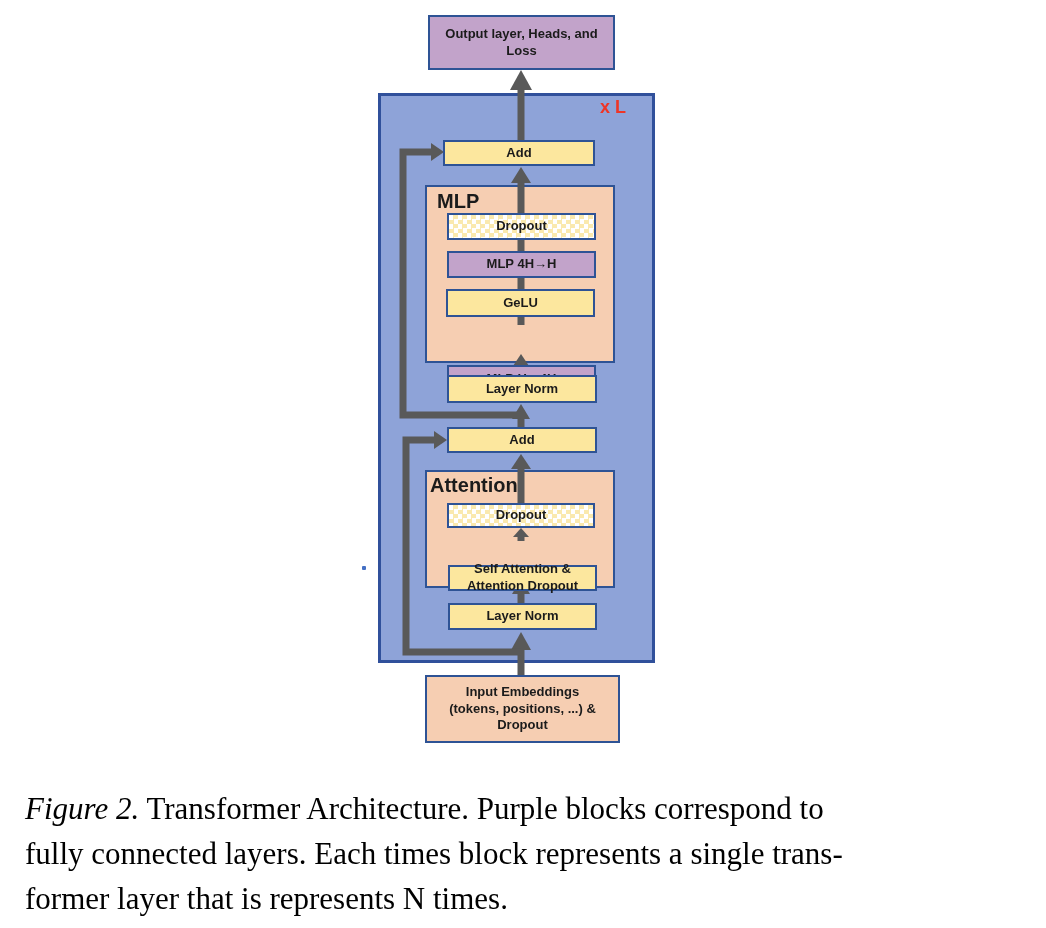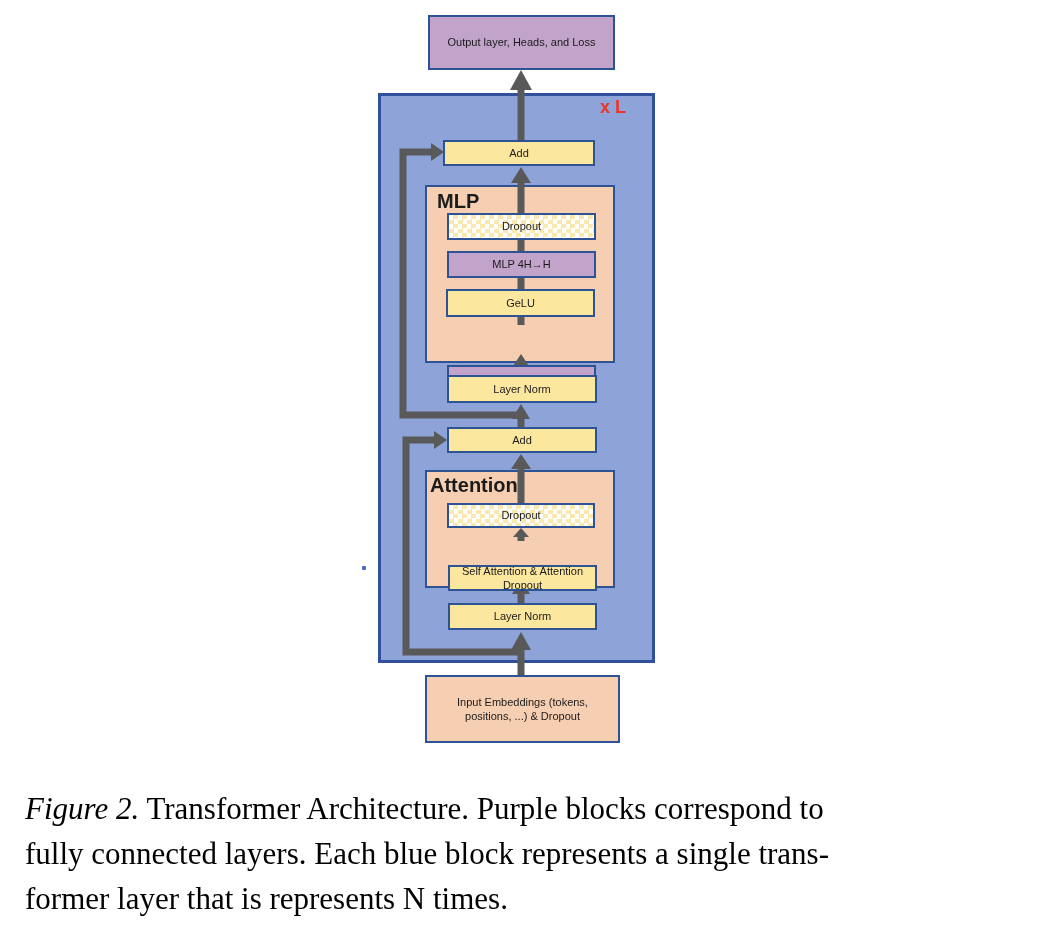--- a/index.html
+++ b/index.html
@@ -27,21 +27,21 @@
   .fill-yellow{background:var(--yellow-fill,#FCE79E);}
   .fill-purple{background:var(--purple-fill,#C2A3CA);}
   .fill-salmon{background:var(--salmon-fill,#F6CEB2);}
   .fill-outpurple{background:var(--purple-fill,#C2A3CA);}
   .bordered{border:2px solid var(--box-border,#2E5395);}
   .checker{
     background:repeating-conic-gradient(var(--check-yellow,#FAE9AE) 0% 25%, #ffffff 0% 50%);
     background-size:9px 9px;
   }
   .box-text{
-    font-size:11px;font-weight:400;color:var(--text-dark,#1B1B1B);line-height:1.3;
+    font-size:13px;font-weight:700;color:var(--text-dark,#1B1B1B);line-height:1.3;
   }
   .section-title{
     font-weight:700;font-size:20px;color:var(--text-dark,#1B1B1B);line-height:1.1;
   }
   .repeat{
     font-weight:600;font-size:18px;color:var(--repeat-red,#EE3526);
   }
   .stray{
     width:4px;height:4px;background:#4470C4;z-index:4;border-radius:1px;
   }
@@ -145,15 +145,15 @@
 
   <div class="abs box bordered fill-salmon box-text" style="left:425px;top:675px;width:195px;height:68px;padding:0 14px;">
     <span>Input Embeddings (tokens, positions, ...) &amp; Dropout</span>
   </div>
 
   <div class="abs stray" style="left:362px;top:566px;"></div>
 </div>
 
 <div id="caption">
   <div><span class="figlabel">Figure 2.</span> <span>Transformer Architecture. Purple blocks correspond to</span></div>
-  <div>fully connected layers. Each blue block represents a single trans-</div>
+  <div>fully connected layers. Each times block represents a single trans-</div>
   <div>former layer that is represents N times.</div>
 </div>
 
 </body></html>

